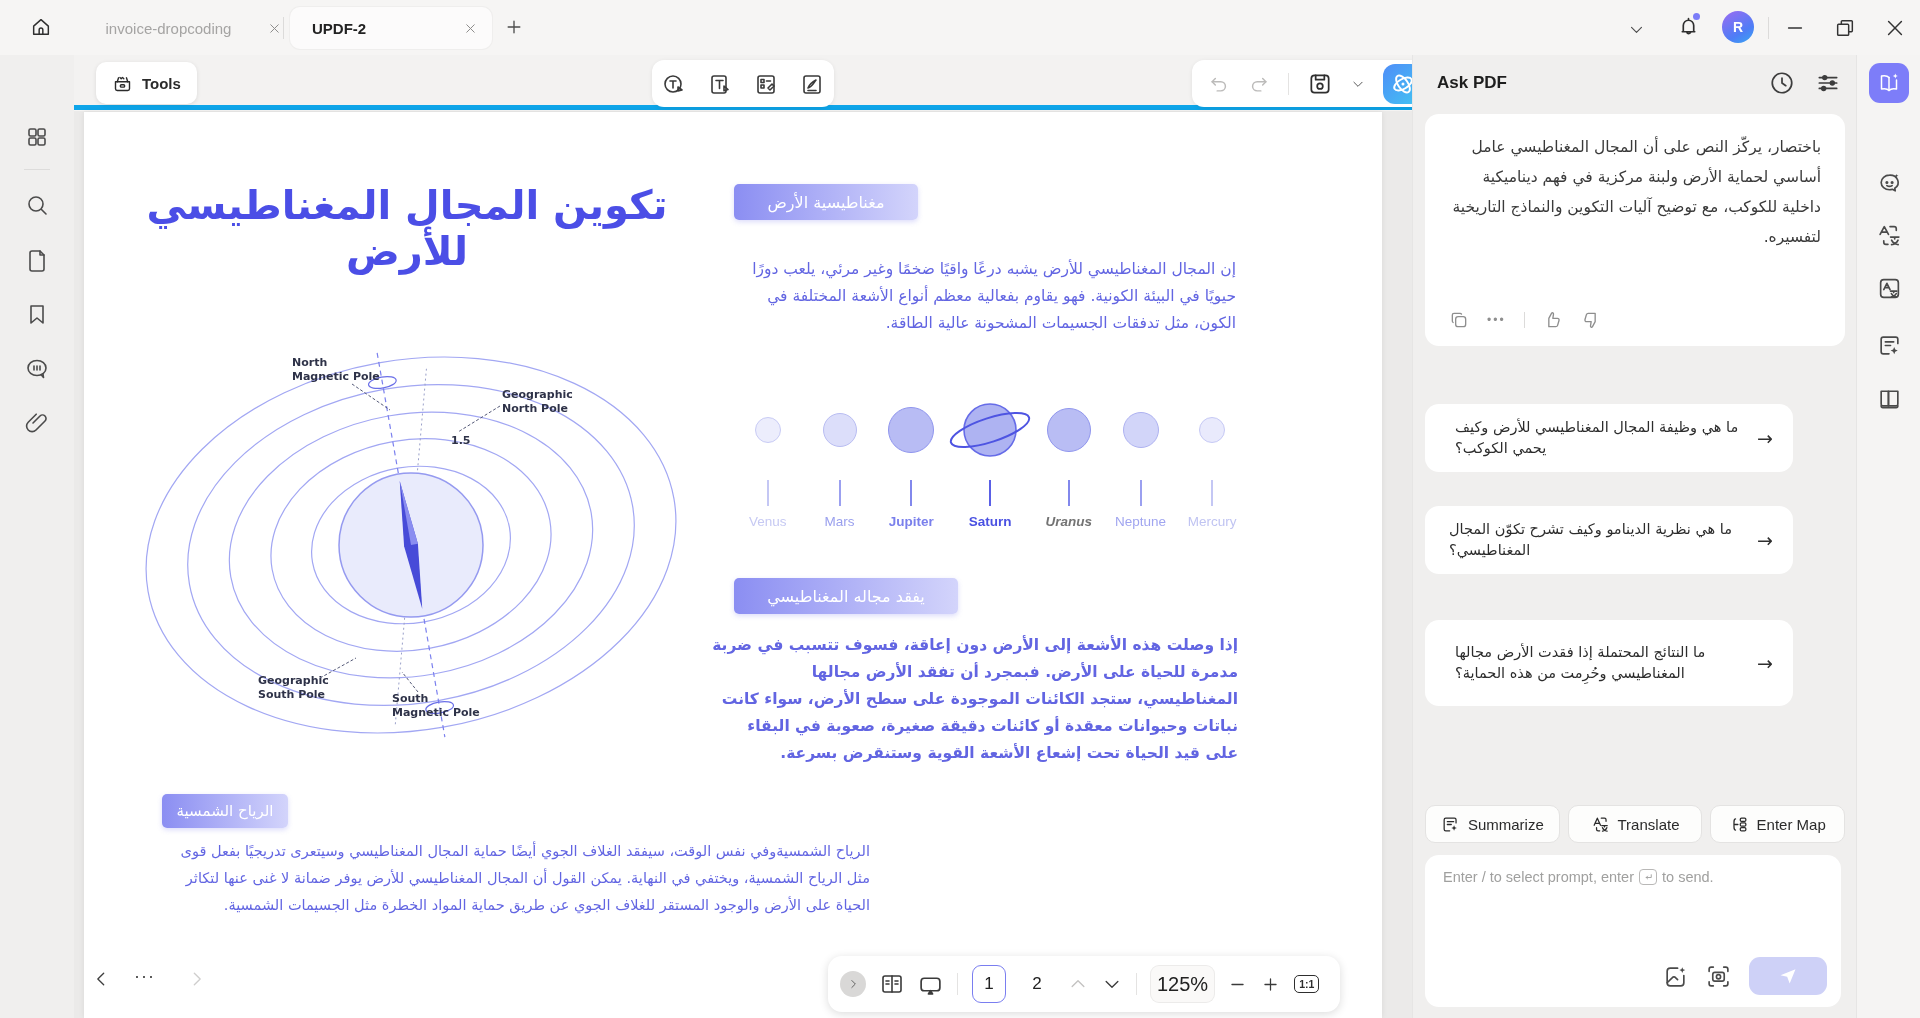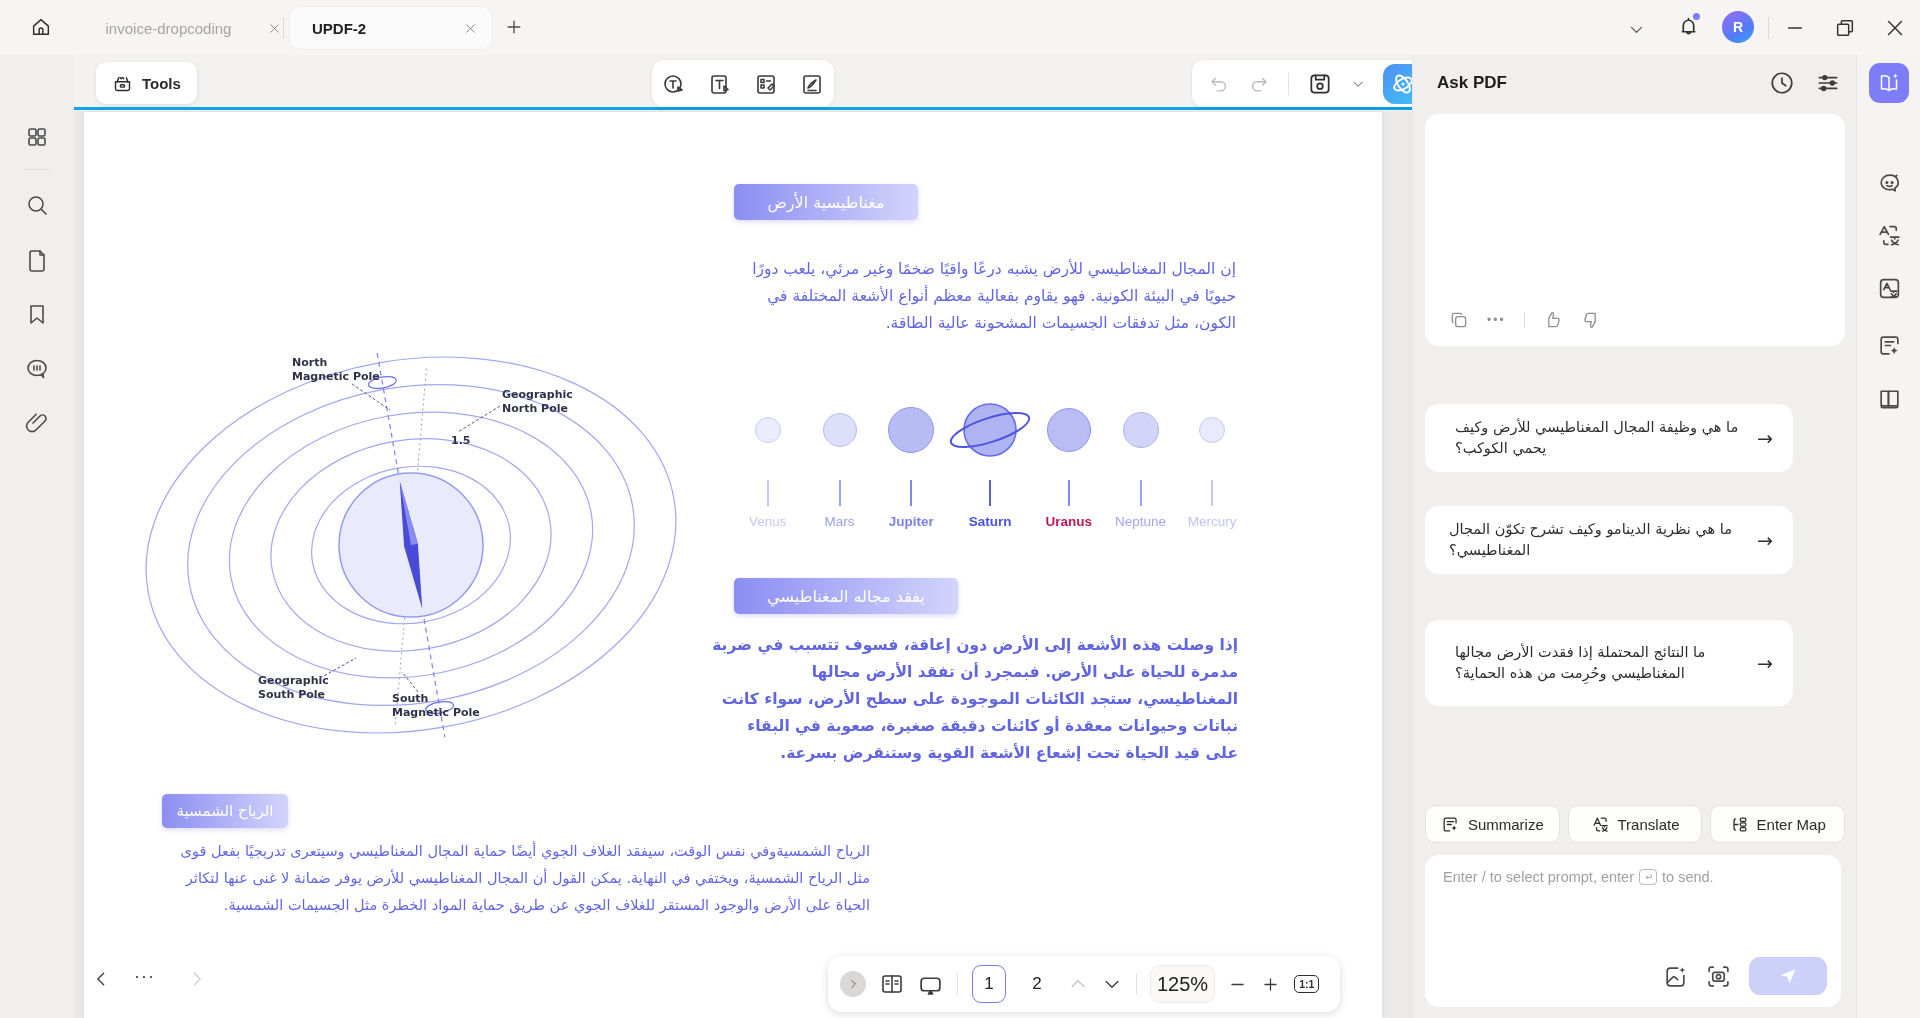--- a/index.html
+++ b/index.html
@@ -13,21 +13,21 @@
   #topbar { position:absolute; left:0; top:0; width:1920px; height:55px; background:#f6f5f4; }
   .tab-inactive { position:absolute; left:70px; top:8px; width:212px; height:40px; display:flex; align-items:center; color:#a5a4a3; font-size:15px; }
   .tab-active { position:absolute; left:290px; top:7px; width:202px; height:42px; background:#fcfbfb; border-radius:10px; display:flex; align-items:center; color:#222; font-size:15px; font-weight:bold; box-shadow:0 0 0 1px #efeeed; }
   .tab-x { color:#8e8d8c; cursor:pointer; }
   .winbtn { position:absolute; top:17px; width:22px; height:22px; color:#333; display:flex; align-items:center; justify-content:center; }
   #avatar { position:absolute; left:1722px; top:11px; width:32px; height:32px; border-radius:50%;
     background:linear-gradient(150deg,#9c6cf2 0%,#4e7df6 65%,#38a7f2 100%);
     color:#fff; font-size:14px; font-weight:bold; display:flex; align-items:center; justify-content:center; }
 
   
-  #toolbar { position:absolute; left:74px; top:55px; width:1338px; height:55px; background:#f3f2f1; border-bottom:3px solid #0ea5e9;}
+  #toolbar { position:absolute; left:74px; top:55px; width:1338px; height:55px; background:#f3f2f1; border-bottom:5px solid #0ea5e9;}
   #tools-btn { position:absolute; left:22px; top:7px; height:42px; padding:0 16px; background:#fff; border-radius:10px;
     display:flex; align-items:center; gap:9px; font-size:15px; font-weight:bold; color:#2b2b2b;
     box-shadow:0 1px 4px rgba(0,0,0,.10); }
   #center-tools { position:absolute; left:578px; top:5px; height:47px; padding:0 10px; background:#fff; border-radius:12px;
     display:flex; align-items:center; gap:22px; color:#3a3a3a; box-shadow:0 1px 4px rgba(0,0,0,.08); }
   #right-tools { position:absolute; left:1118px; top:5px; height:47px; padding:0 8px 0 16px; background:#fff; border-radius:12px;
     display:flex; align-items:center; gap:18px; box-shadow:0 1px 4px rgba(0,0,0,.08); }
   .tdiv { width:1px; height:22px; background:#e4e3e2; }
   #ai-btn { width:40px; height:40px; border-radius:12px; background:linear-gradient(135deg,#4f8df8,#41c6f2);
     display:flex; align-items:center; justify-content:center; }
@@ -264,20 +264,21 @@
         <rect x="6" y="4" width="6" height="16" rx="2"></rect>
         <path d="M12 8 l4-3 a2 2 0 0 1 3 2.5 L13 19"></path>
         <circle cx="9" cy="16" r=".8" fill="currentColor"></circle>
       </svg>
   </div>
 </div>
 
 <div id="viewer">
   <div id="page">
 
+    <div id="doc-title" class="ar">تكوين المجال المغناطيسي للأرض</div>
 
     <div class="badge ar" style="left:650px;top:72px;width:184px;">مغناطيسية الأرض</div>
     <div class="para ar" style="left:640px;top:144px;width:512px;">إن المجال المغناطيسي للأرض يشبه درعًا واقيًا ضخمًا وغير مرئي، يلعب دورًا حيويًا في البيئة الكونية. فهو يقاوم بفعالية معظم أنواع الأشعة المختلفة في الكون، مثل تدفقات الجسيمات المشحونة عالية الطاقة.</div>
 
     <svg class="abs" style="left:22px;top:228px;" width="618" height="428" viewBox="0 0 618 428" font-family="DejaVu Sans, sans-serif">
       <g transform="rotate(-10 305 205)" stroke="#a2a7f3" stroke-width="1.2" fill="none">
         <ellipse cx="305" cy="205" rx="100" ry="78"></ellipse>
         <ellipse cx="305" cy="205" rx="141" ry="105"></ellipse>
         <ellipse cx="305" cy="205" rx="183" ry="131"></ellipse>
         <ellipse cx="305" cy="205" rx="225" ry="158"></ellipse>
@@ -343,21 +344,21 @@
           </svg>
         </div>
         <div class="pl-tick" style="background:#5a60e6;"></div>
         <div class="pl-name" style="color:#4a51e2;font-weight:bold;">Saturn</div>
       </div>
       <div class="pl">
         <div class="pl-circ-wrap">
             <div class="pl-circ" style="width:44px;height:44px;background:#b9bdf4;border:1.5px solid #9096ee;"></div>
           </div>
         <div class="pl-tick" style="background:#8288ec;"></div>
-        <div class="pl-name" style="color:#be185d;font-weight:bold;">Uranus</div>
+        <div class="pl-name" style="color:#737373;font-weight:bold;font-style:italic;">Uranus</div>
       </div>
       <div class="pl">
         <div class="pl-circ-wrap">
             <div class="pl-circ" style="width:36px;height:36px;background:#d2d5f9;border:1.5px solid #aeb2f1;"></div>
           </div>
         <div class="pl-tick"></div>
         <div class="pl-name" style="color:#a0a5f0;">Neptune</div>
       </div>
       <div class="pl">
         <div class="pl-circ-wrap">
@@ -437,20 +438,21 @@
       <svg class="ic" viewBox="0 0 24 24">
           <path d="M4 7 h16 M4 12 h16 M4 17 h16"></path>
           <circle cx="9" cy="7" r="1.7" fill="currentColor"></circle>
           <circle cx="16" cy="12" r="1.7" fill="currentColor"></circle>
           <circle cx="8" cy="17" r="1.7" fill="currentColor"></circle>
         </svg>
     </div>
   </div>
 
   <div class="card" id="resp-card">
+    <div id="resp-text" class="ar">باختصار، يركّز النص على أن المجال المغناطيسي عامل أساسي لحماية الأرض ولبنة مركزية في فهم ديناميكية داخلية للكوكب، مع توضيح آليات التكوين والنماذج التاريخية لتفسيره.</div>
     <div id="resp-actions">
       <svg class="ic" viewBox="0 0 24 24" width="20" height="20">
         <rect x="8" y="8" width="12" height="12" rx="3"></rect>
           <path d="M5 15 a2 2 0 0 1-1-2 V6 a2 2 0 0 1 2-2 h7 a2 2 0 0 1 2 1"></path>
       </svg>
       <span style="font-size:12px;letter-spacing:2px;">•••</span>
       <div style="width:1px;height:16px;background:#dcdbda;"></div>
       <svg class="ic" viewBox="0 0 24 24" width="20" height="20">
         <path d="M7 20 V10 M7 10 l3.2-6 c1-1.4 2.6-.4 2.4 1 l-.8 5 h5.5 c1.4 0 2.3 1.2 1.9 2.6 l-1.7 5.8 c-.3 1-1.2 1.6-2.2 1.6 H7"></path>
       </svg>

